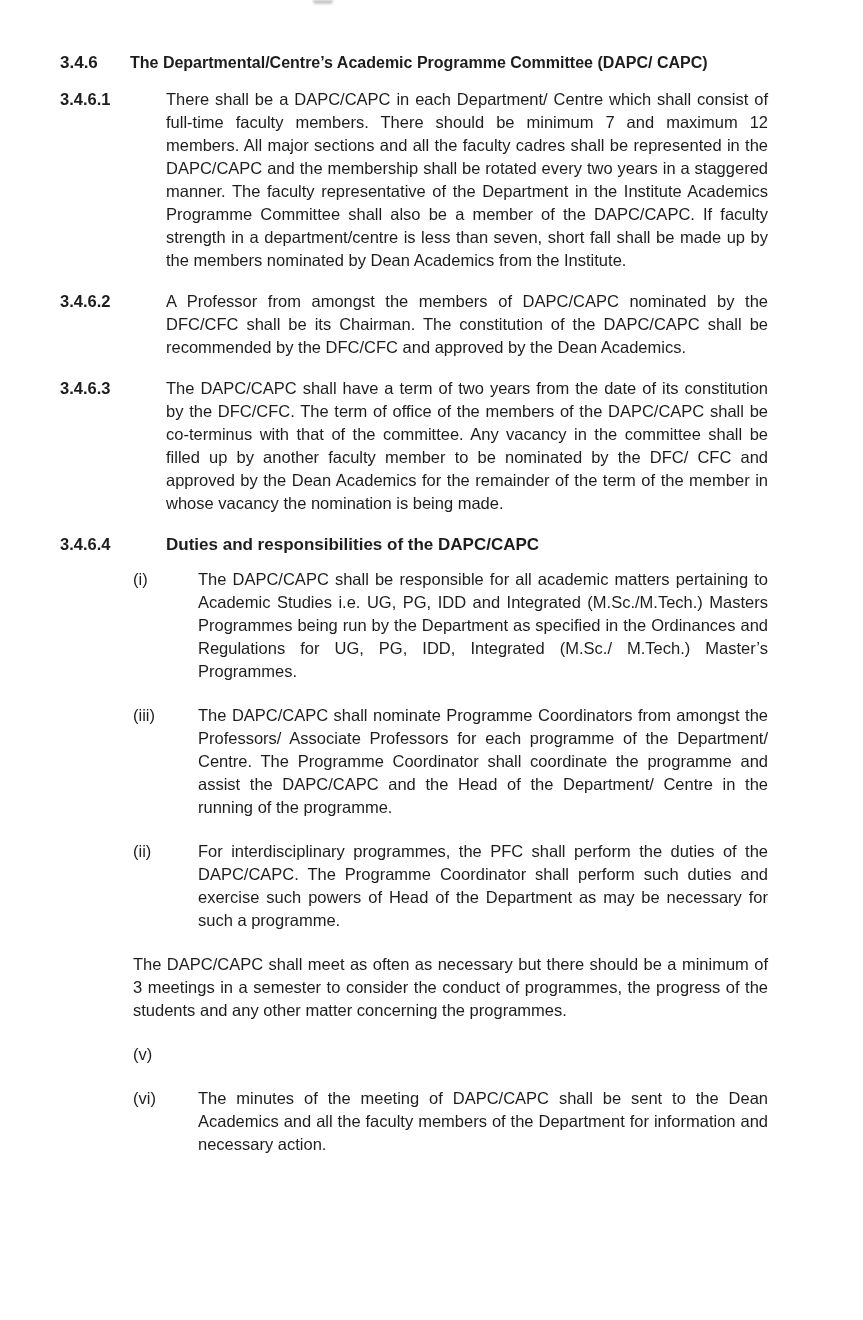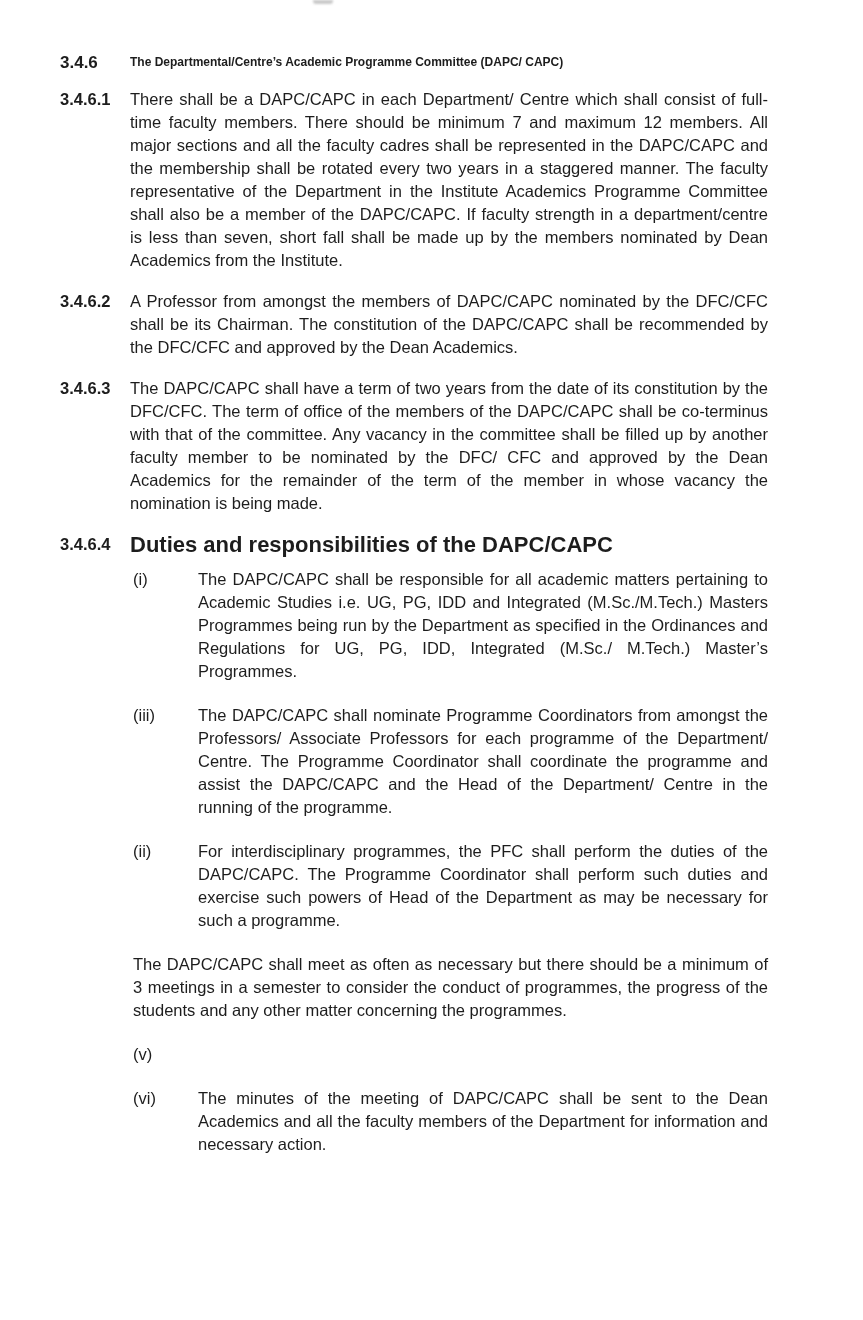--- a/index.html
+++ b/index.html
@@ -36,41 +36,42 @@
     font-weight: bold;
   }
   .heading {
     font-size: 17px;
     line-height: 25px;
     font-weight: bold;
     margin-bottom: 13px;
   }
   .heading .title {
     flex: 1;
-    font-size: 12px;
+    font-size: 16px;
     font-weight: bold;
     text-align: justify;
   }
   .para {
     font-size: 16.5px;
     line-height: 23px;
     margin-bottom: 18px;
+    gap: 36px;
   }
   .para .text {
     flex: 1;
     text-align: justify;
   }
   .subheading {
     font-weight: bold;
     margin-bottom: 12px;
     justify-content: space-between;
   }
   .subheading .title {
     flex: 1;
-    font-size: 22px;
+    font-size: 17px;
     font-weight: bold;
     text-align: left;
   }
   .duty {
     display: flex;
     margin-left: 73px; 
     font-size: 16.5px;
     line-height: 23px;
     margin-bottom: 21px;
   }

